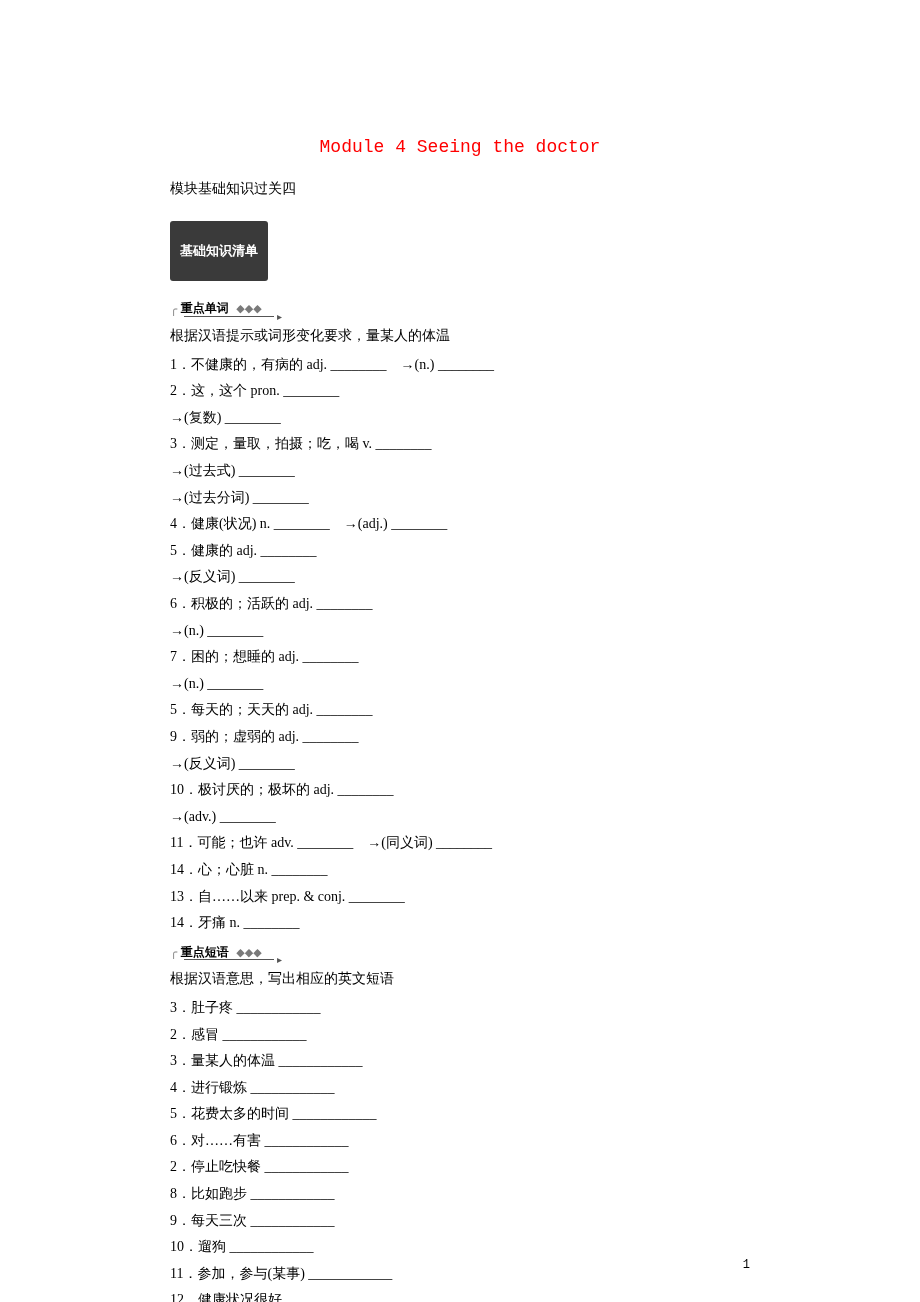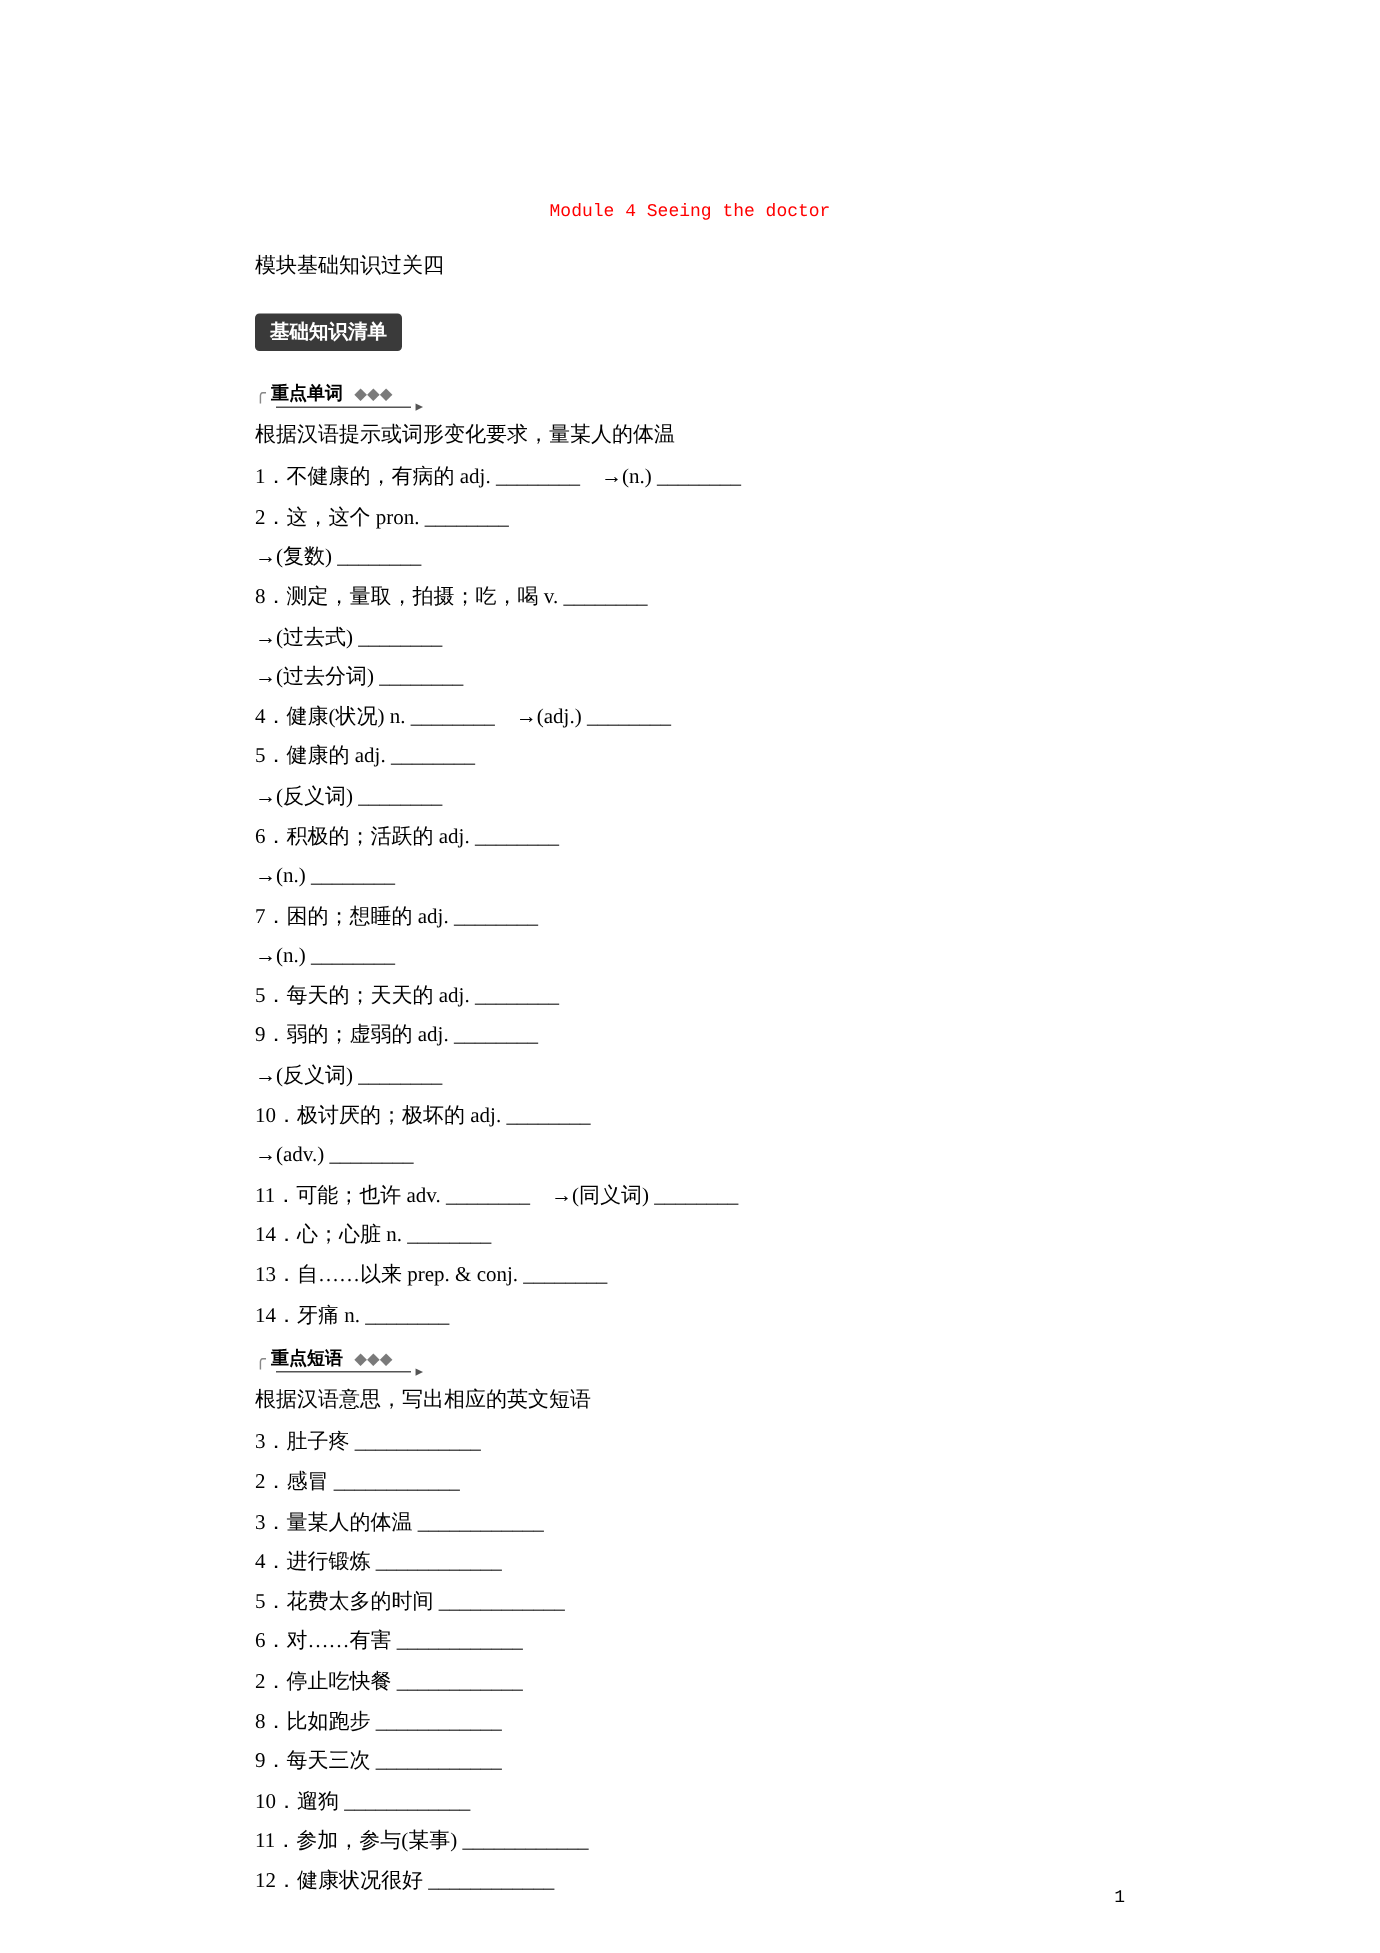--- a/index.html
+++ b/index.html
@@ -12,39 +12,39 @@
       width: 920px;
       min-height: 1302px;
       font-family: "SimSun", "宋体", serif;
       font-size: 14px;
       color: #000000;
       padding: 130px 170px 50px 170px;
       line-height: 1.9;
     }
     .title {
       font-family: "Courier New", monospace;
-      font-size: 12px;
+      font-size: 18px;
       color: #ff0000;
       text-align: center;
       margin-bottom: 12px;
       font-weight: normal;
     }
     .subtitle {
       text-align: left;
       font-size: 14px;
       margin-bottom: 18px;
     }
     .tag-container {
       margin-bottom: 14px;
     }
     .dark-tag {
       display: inline-block;
       background: #3a3a3a;
       color: #ffffff;
-      padding: 0 10px;
+      padding: 18px 10px;
       font-size: 13px;
       border-radius: 3px;
       font-weight: bold;
     }
     .section-header {
       margin-bottom: 6px;
       margin-top: 2px;
     }
     .arrow-start {
       display: inline-block;
@@ -111,21 +111,21 @@
   <span class="bold-header">重点单词</span>
   <span class="diamonds">◆◆◆</span>
   <span class="underline-arrow"></span>
 </div>
 
 <div class="instruction">根据汉语提示或词形变化要求，量某人的体温</div>
 
 <div class="item">1．不健康的，有病的 adj. ________　→(n.) ________</div>
 <div class="item">2．这，这个 pron. ________</div>
 <div class="item">→(复数) ________</div>
-<div class="item">8．测定，量取，拍摄；吃，喝 v. ________</div>
+<div class="item">3．测定，量取，拍摄；吃，喝 v. ________</div>
 <div class="item">→(过去式) ________</div>
 <div class="item">→(过去分词) ________</div>
 <div class="item">4．健康(状况) n. ________　→(adj.) ________</div>
 <div class="item">5．健康的 adj. ________</div>
 <div class="item">→(反义词) ________</div>
 <div class="item">6．积极的；活跃的 adj. ________</div>
 <div class="item">→(n.) ________</div>
 <div class="item">7．困的；想睡的 adj. ________</div>
 <div class="item">→(n.) ________</div>
 <div class="item">5．每天的；天天的 adj. ________</div>

